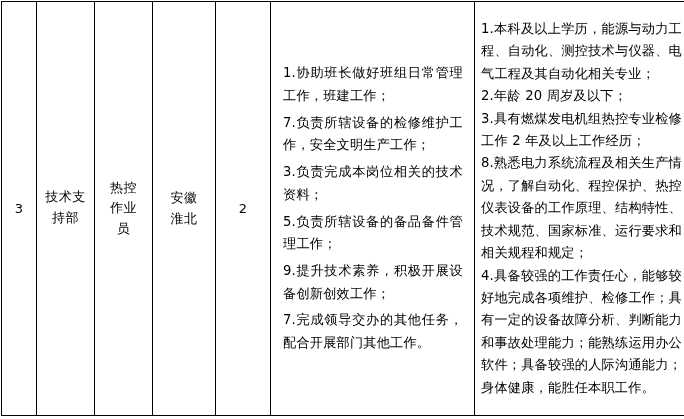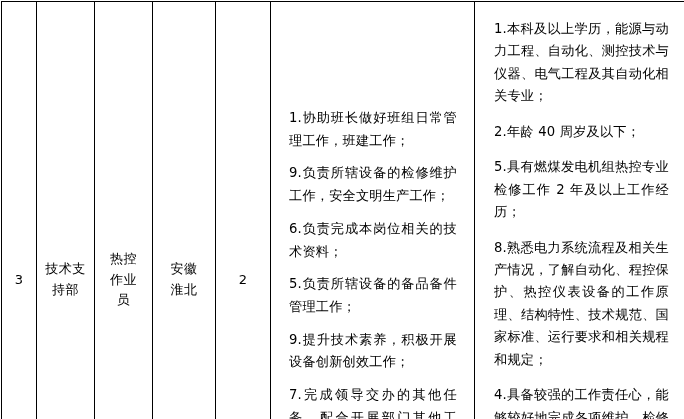--- a/index.html
+++ b/index.html
@@ -32,20 +32,21 @@
     font-size: 13px;
     line-height: 1.0;
   }
   td.c-index {
     width: 34px;
     text-align: center;
   }
   td.c-dept {
     width: 57px;
     text-align: center;
+    font-family: Liberation Mono, monospace;
   }
   td.c-post {
     width: 57px;
     text-align: center;
     margin-left: 40px;
   }
   td.c-loc {
     width: 62px;
     text-align: right;
   }
@@ -74,32 +75,32 @@
     display: block;
   }
   .para-list {
     padding: 6px 7px 6px 8px;
     font-size: 13.2px;
     line-height: 1.72;
     letter-spacing: 0.2px;
     text-align: justify;
   }
   .para-list p {
-    margin: 10px;
+    margin: 4px;
     text-indent: 0;
   }
   .req-list {
     padding: 3px 6px 3px 6px;
     font-size: 13.2px;
     line-height: 1.70;
     letter-spacing: 0.2px;
     text-align: justify;
   }
   .req-list p {
-    margin: 13px;
+    margin: 0;
   }
   .num-cell {
     font-size: 13px;
   }
 </style>
 </head>
 <body>
 
 <div class="sheet">
   <table class="job-table">
@@ -126,32 +127,32 @@
           <span>安徽</span>
           <span>淮北</span>
         </div>
       </td>
       <td class="c-num">
         <span class="num-cell">2</span>
       </td>
       <td class="c-duty">
         <div class="para-list">
           <p>1.协助班长做好班组日常管理工作，班建工作；</p>
-          <p>9.负责所辖设备的检修维护工作，安全文明生产工作；</p>
-          <p>6.负责完成本岗位相关的技术资料；</p>
+          <p>7.负责所辖设备的检修维护工作，安全文明生产工作；</p>
+          <p>3.负责完成本岗位相关的技术资料；</p>
           <p>5.负责所辖设备的备品备件管理工作；</p>
           <p>9.提升技术素养，积极开展设备创新创效工作；</p>
           <p>7.完成领导交办的其他任务，配合开展部门其他工作。</p>
         </div>
       </td>
       <td class="c-req">
         <div class="req-list">
           <p>1.本科及以上学历，能源与动力工程、自动化、测控技术与仪器、电气工程及其自动化相关专业；</p>
-          <p>2.年龄 40 周岁及以下；</p>
-          <p>5.具有燃煤发电机组热控专业检修工作 2 年及以上工作经历；</p>
+          <p>2.年龄 20 周岁及以下；</p>
+          <p>3.具有燃煤发电机组热控专业检修工作 2 年及以上工作经历；</p>
           <p>8.熟悉电力系统流程及相关生产情况，了解自动化、程控保护、热控仪表设备的工作原理、结构特性、技术规范、国家标准、运行要求和相关规程和规定；</p>
           <p>4.具备较强的工作责任心，能够较好地完成各项维护、检修工作；具有一定的设备故障分析、判断能力和事故处理能力；能熟练运用办公软件；具备较强的人际沟通能力；身体健康，能胜任本职工作。</p>
         </div>
       </td>
     </tr>
   </tbody>
     </table>
 </div>
 
 </body></html>

